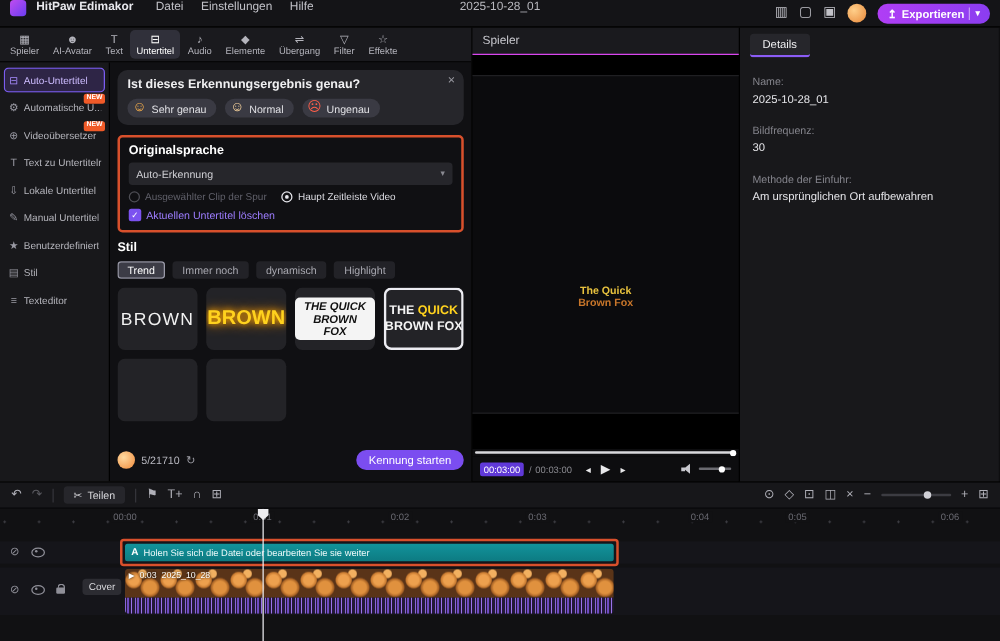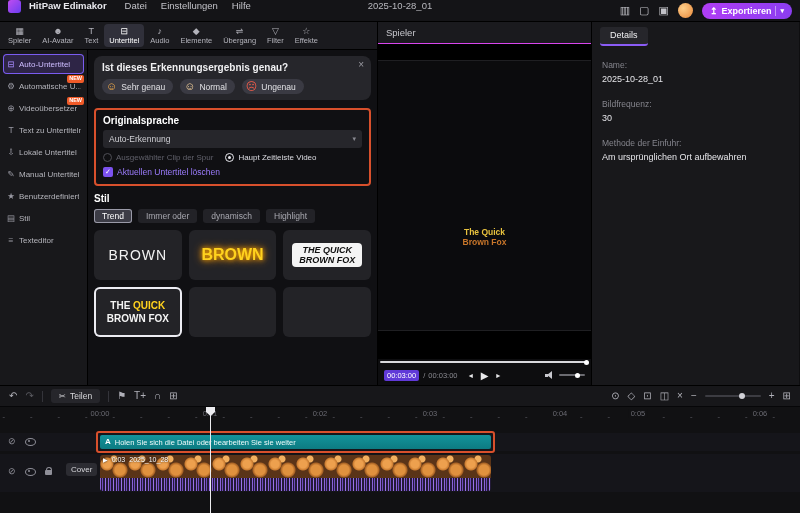--- a/index.html
+++ b/index.html
@@ -68,21 +68,21 @@
   .radio.selected .rdot{border-color:#e8e8ee}
   .radio.selected .rdot::after{content:"";position:absolute;left:2px;top:2px;width:3px;height:3px;border-radius:50%;background:#e8e8ee}
   .cbrow{display:flex;align-items:center;gap:4px;margin-top:5px;font-size:8.5px;color:#9d7dff}
   .cbox{width:10px;height:10px;background:#7c52f0;border-radius:2px;color:#fff;font-size:7px;display:flex;align-items:center;justify-content:center;flex:0 0 auto}
 
   .style-title{margin-top:7px}
   .style-tabs{display:flex;gap:6px;margin-top:5px}
   .stab{font-size:8.5px;padding:2px 8px;border-radius:3px;background:#222227;color:#a8a8b0;white-space:nowrap}
   .stab.active{background:#3c3c46;color:#fff;box-shadow:inset 0 0 0 1px #9a9aa8}
 
-  .cards{margin-top:7px;flex:1;min-height:0;overflow:hidden;display:grid;grid-template-columns:1fr 1fr 1fr;grid-auto-rows:50px;gap:7px}
+  .cards{margin-top:7px;flex:1;min-height:0;overflow:hidden;display:grid;grid-template-columns:1fr 1fr 1fr 1fr;grid-auto-rows:50px;gap:7px}
   .card{background:#232327;border-radius:6px;display:flex;flex-direction:column;align-items:center;justify-content:center;gap:2px;overflow:hidden}
   .card.selected{box-shadow:inset 0 0 0 2px #ececf2}
   .c1{color:#f2f2f2;font-size:14px;letter-spacing:1px}
   .c2{color:#ffd21e;font-size:16px;font-weight:bold;text-shadow:0 0 5px #ffae00,0 0 10px #ff8c00}
   .c3box{background:#f4f4f4;border-radius:4px;padding:2px 7px;text-align:center}
   .c3l{color:#101010;font-size:9px;font-weight:bold;font-style:italic;line-height:10px}
   .c4l1{font-size:10px;font-weight:bold;line-height:11px}
   .c4w{color:#f4f4f4}.c4y{color:#ffd21e}
   .c4l2{color:#f4f4f4;font-size:10px;font-weight:bold;line-height:11px}
 
@@ -310,21 +310,21 @@
             </div>
             <div class="cbrow">
               <span class="cbox">✓</span>
               <span>Aktuellen Untertitel löschen</span>
             </div>
           </div>
 
           <div class="sec-title style-title">Stil</div>
           <div class="style-tabs">
             <span class="stab active">Trend</span>
-            <span class="stab">Immer oder</span>
+            <span class="stab">Immer noch</span>
             <span class="stab">dynamisch</span>
             <span class="stab">Highlight</span>
           </div>
 
           <div class="cards">
             <div class="card">
                 <span class="c1">BROWN</span>
               </div>
             <div class="card">
                 <span class="c2">BROWN</span>
@@ -342,20 +342,26 @@
             <div class="card">
               
               
             </div>
             <div class="card">
               
               
             </div>
           </div>
 
+          <div class="panel-footer">
+            <span class="pf-avatar"></span>
+            <span class="pf-counter">5/21710</span>
+            <span class="pf-refresh">↻</span>
+            <span class="pf-btn">Kennung starten</span>
+          </div>
         </section>
       </div>
     </div>
 
     <div class="player-col">
       <div class="player-header">
           <span>Spieler</span>
         </div>
       <div class="video-area">
         <div class="video-frame"></div>

